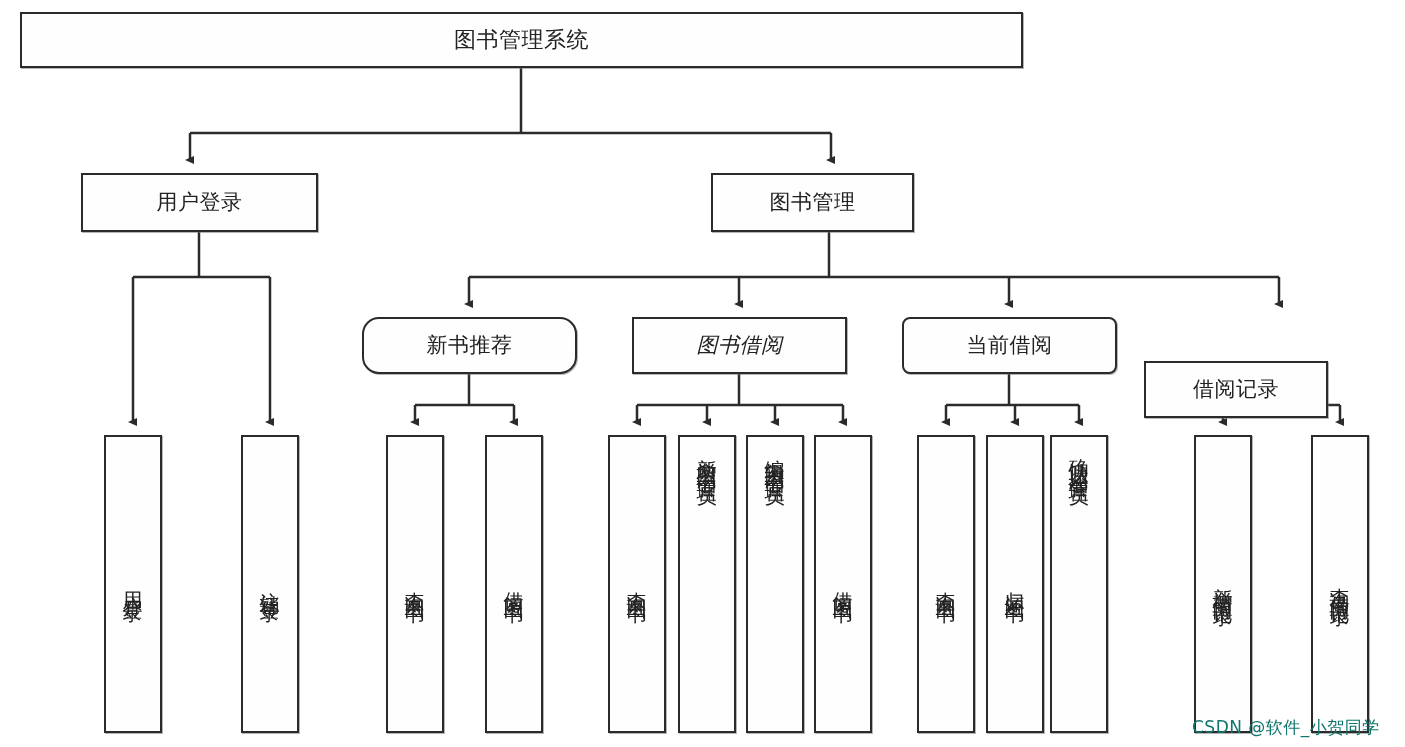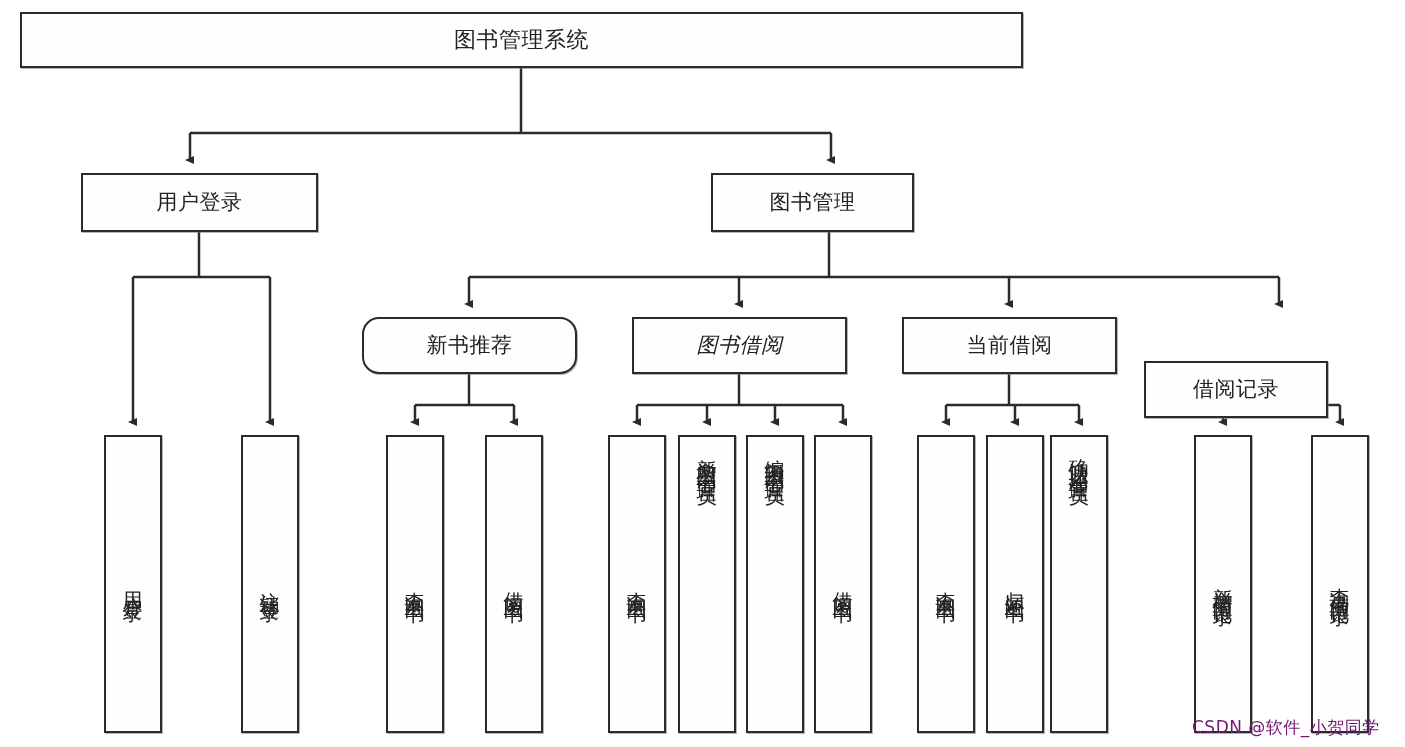--- a/index.html
+++ b/index.html
@@ -63,21 +63,21 @@
     letter-spacing: 4px;
     white-space: nowrap;
   }
   .node.v.mid {
     align-items: center;
     padding-top: 0;
   }
   .watermark {
     position: absolute;
     font-size: 17px;
-    color: #701a75;
+    color: #0f766e;
     white-space: nowrap;
     letter-spacing: 0.5px;
   }
 </style>
 </head>
 <body>
 
 <div id="canvas">
 
   <svg class="edges" viewBox="0 0 1405 747">
@@ -142,21 +142,21 @@
   <div class="node h" id="n-l1-1" style="left: 711px; top: 173px; width: 203px; height: 59px;">
     <span class="label">图书管理</span>
   </div>
 
   <div class="node h" id="n-l2-0" style="left: 362px; top: 317px; width: 215px; height: 57px; border-radius: 17px;">
     <span class="label">新书推荐</span>
   </div>
   <div class="node h" id="n-l2-1" style="left: 632px; top: 317px; width: 215px; height: 57px; font-style: italic;">
     <span class="label">图书借阅</span>
   </div>
-  <div class="node h" id="n-l2-2" style="left: 902px; top: 317px; width: 215px; height: 57px;">
+  <div class="node h" id="n-l2-2" style="left: 902px; top: 317px; width: 215px; height: 57px; border-radius: 8px;">
     <span class="label">当前借阅</span>
   </div>
   <div class="node h" id="n-l2-3" style="left: 1144px; top: 317px; width: 184px; height: 57px; margin-top: 44px;">
     <span class="label">借阅记录</span>
   </div>
 
   <div class="node v mid" id="n-leaf-0" style="left: 104px; top: 435px; width: 58px; height: 298px;">
     <span class="label">用户登录</span>
   </div>
   <div class="node v mid" id="n-leaf-1" style="left: 241px; top: 435px; width: 58px; height: 298px;">

